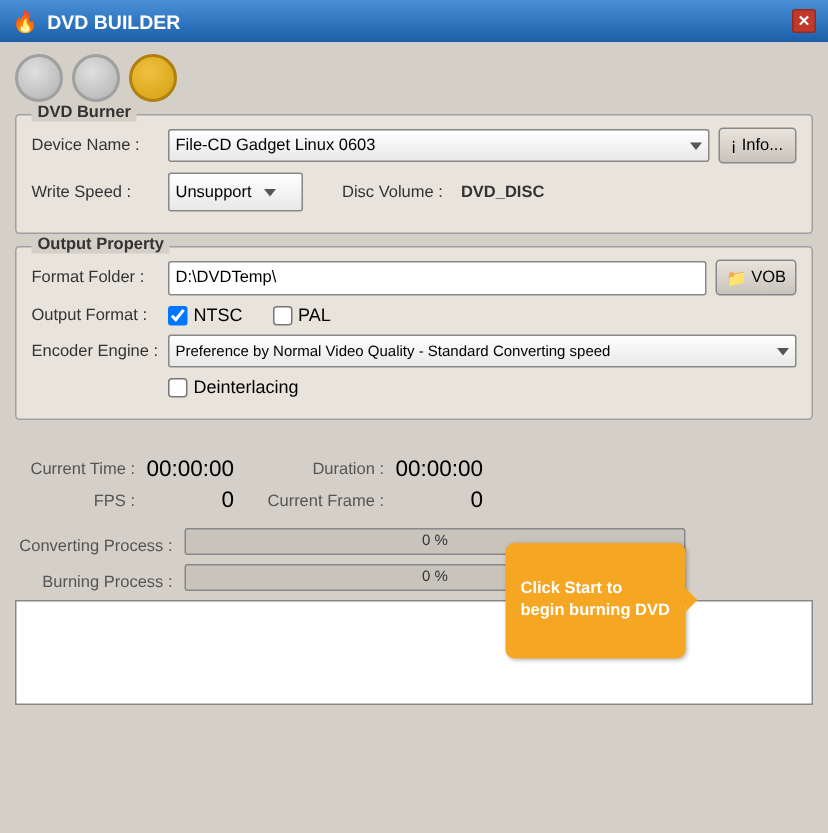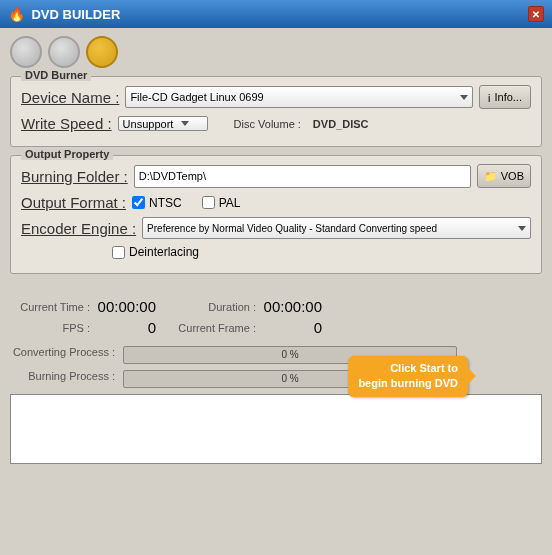--- a/index.html
+++ b/index.html
@@ -95,22 +95,21 @@
     .form-row {
       display: flex;
       align-items: center;
       margin-bottom: 6px;
       gap: 6px;
     }
     .form-label {
       color: #333;
       white-space: nowrap;
       min-width: 85px;
-      font-size: 15px;
-      text-decoration: underline;
+      font-size: 11px;
     }
 
     
     .text-input {
       border: 1px solid #888;
       background: white;
       height: 23px;
       padding: 2px 4px;
       font-size: 11px;
       border-radius: 2px;
@@ -221,21 +220,21 @@
       font-size: 11px;
       min-width: 80px;
     }
     .stat-value {
       color: #000;
       font-size: 15px;
       min-width: 60px;
     }
     .progress-row {
       display: flex;
-      align-items: flex-start;
+      align-items: flex-end;
       margin-bottom: 6px;
       gap: 8px;
       position: relative;
     }
     .progress-label {
       color: #555;
       font-size: 11px;
       min-width: 105px;
       text-align: right;
     }
@@ -280,29 +279,29 @@
       font-style: italic;
       text-shadow: 0 1px 2px rgba(0,0,0,0.5);
       position: absolute;
       right: 10px;
       top: -15px;
     }
 
     
     .tooltip-bubble {
       position: absolute;
-      right: 74px;
+      right: 85px;
       top: 10px;
       background: #f5a623;
       color: white;
       font-size: 11px;
       font-weight: bold;
-      padding: 5px 10px;
+      padding: 23px 10px;
       border-radius: 6px;
-      text-align: right;
+      text-align: left;
       line-height: 1.4;
       width: 120px;
       box-shadow: 1px 1px 3px rgba(0,0,0,0.3);
     }
     .tooltip-bubble::after {
       content: '';
       position: absolute;
       right: -8px;
       top: 50%;
       transform: translateY(-50%);
@@ -317,21 +316,21 @@
       border: 1px solid #888;
       background: white;
       height: 70px;
       overflow-y: auto;
       font-size: 11px;
       padding: 3px;
     }
     .write-speed-dropdown {
       border: 1px solid #888;
       background: linear-gradient(to bottom, #fff, #e8e8e8);
-      height: 15px;
+      height: 26px;
       padding: 2px 4px;
       font-size: 11px;
       border-radius: 2px;
       cursor: pointer;
       display: flex;
       align-items: center;
       gap: 4px;
       min-width: 90px;
     }
     .disc-volume-label {
@@ -378,21 +377,21 @@
 </div>
 
 <div class="main-content">
 
   <div class="group-box">
     <div class="group-box-title">DVD Burner</div>
 
     <div class="form-row">
       <span class="form-label">Device Name :</span>
       <div class="text-input device-input dropdown">
-        <span>File-CD Gadget  Linux   0699</span>
+        <span>File-CD Gadget  Linux   0603</span>
         <div class="dropdown-arrow"></div>
       </div>
       <button class="btn">
         <span>ℹ</span>
         <span>Info...</span>
       </button>
     </div>
 
     <div class="form-row">
       <span class="form-label">Write Speed :</span>
@@ -402,21 +401,21 @@
       </div>
       <span class="disc-volume-label" style="margin-left:20px;">Disc Volume :</span>
       <span class="disc-volume-value" style="margin-left:6px;">DVD_DISC</span>
     </div>
   </div>
 
   <div class="group-box">
     <div class="group-box-title">Output Property</div>
 
     <div class="form-row">
-      <span class="form-label">Burning Folder :</span>
+      <span class="form-label">Format Folder :</span>
       <input type="text" class="text-input folder-input" value="D:\DVDTemp\" style="">
       <button class="vob-btn">
         <span>📁</span>
         <span>VOB</span>
       </button>
     </div>
 
     <div class="form-row">
       <span class="form-label">Output Format :</span>
       <div class="format-row">

